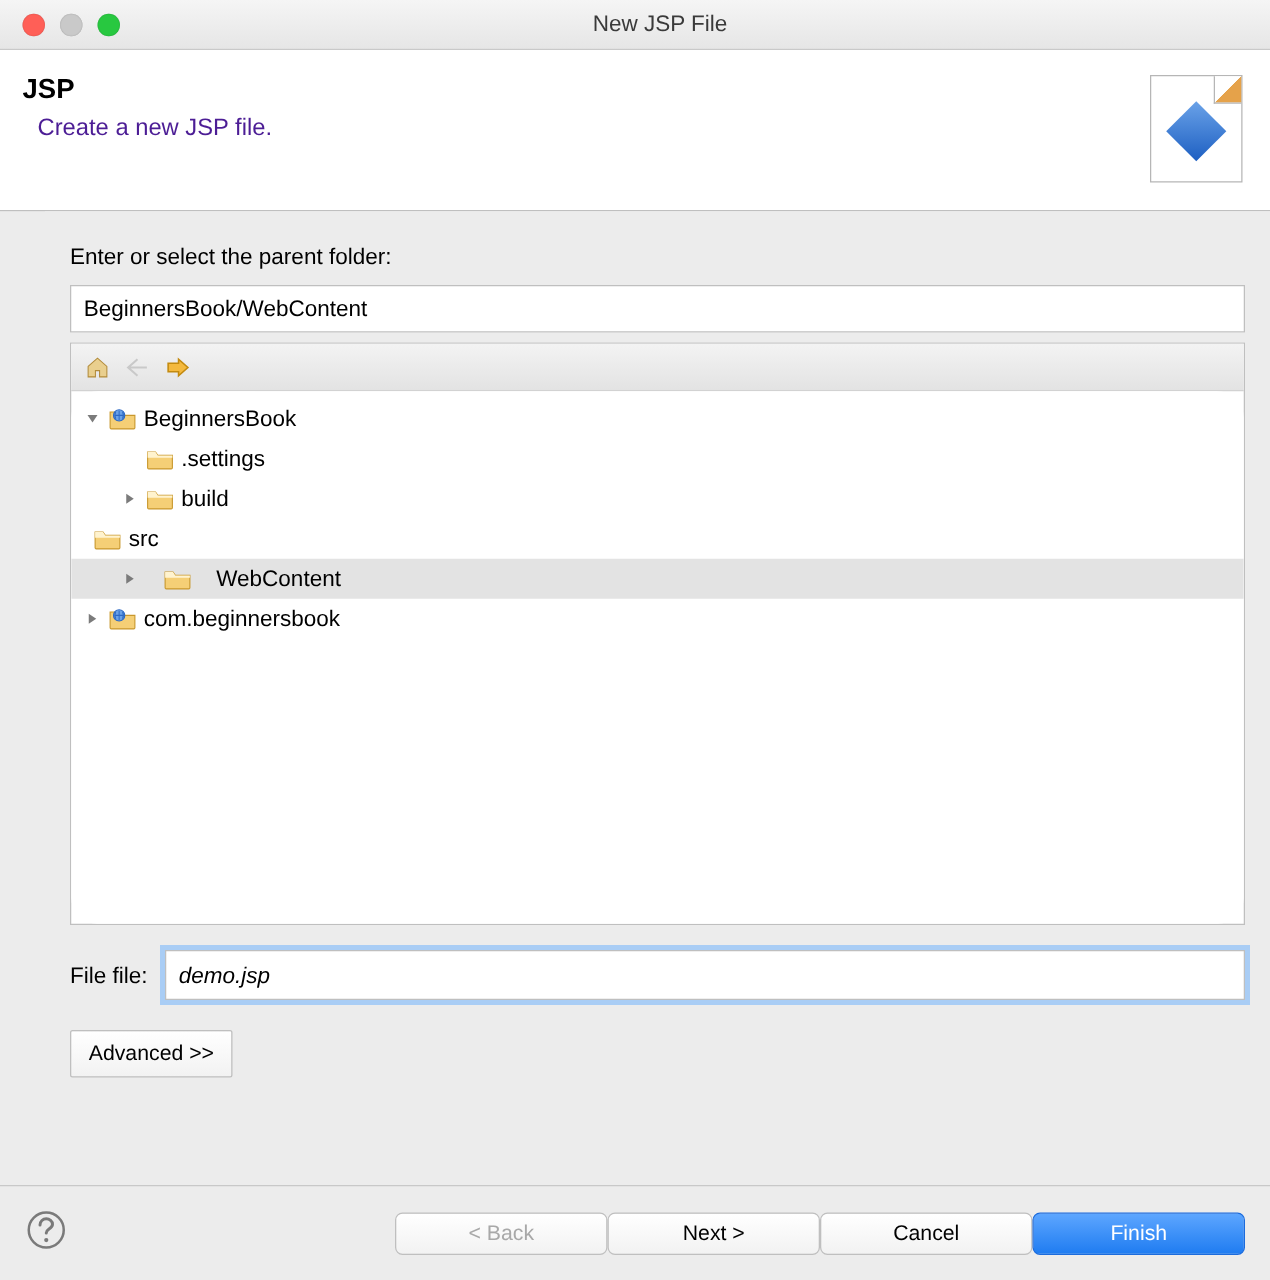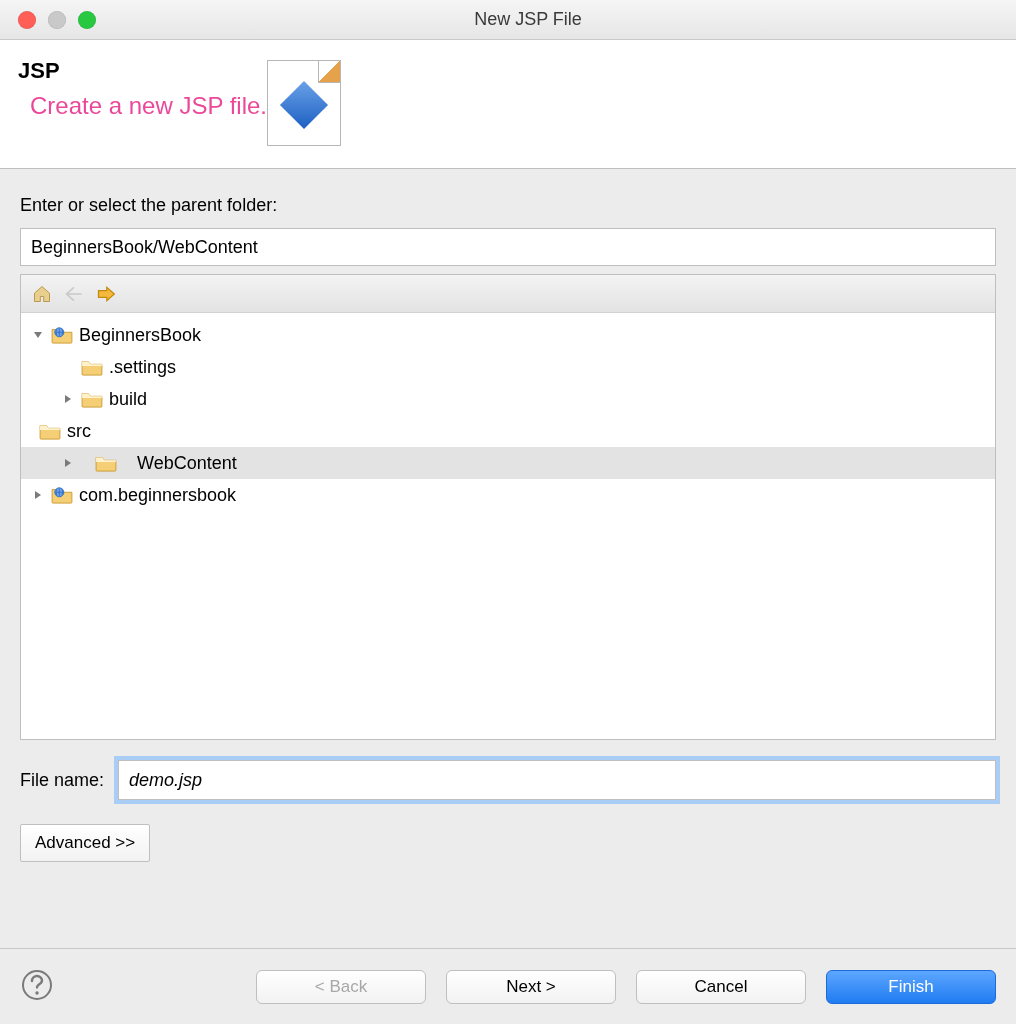--- a/index.html
+++ b/index.html
@@ -27,42 +27,42 @@
   .tl.red { background:#ff5f57; }
   .tl.yellow { background:#c9c9c9; }
   .tl.green { background:#28c840; }
   .win-title { position:absolute; left:0; right:0; text-align:center; font-size:18px; color:#3a3a3a; pointer-events:none;margin-left:40px; }
 
   
   .header {
     background:#fff;
     border-bottom:1px solid #bfbfbf;
     padding:18px 22px 22px 18px;
-    display:flex; align-items:flex-start;
+    display:flex; justify-content:space-between; align-items:flex-start;
   }
   .header h1 { margin:0 0 6px 0; font-size:22px; font-weight:700; }
-  .header p  { margin:8px 0 0 12px; font-size:24px; color:#ec4899; }
+  .header p  { margin:8px 0 0 12px; font-size:19px; color:#4c1d95; }
   .header-icon {
     width:74px; height:86px;
     background:#fff; border:1px solid #b6b6b6;
     position:relative; margin-top:2px;
   }
   .header-icon .fold {
     position:absolute; top:0; right:0; width:22px; height:22px;
     background:linear-gradient(135deg,#fff 49%,#e5a24a 50%);
     border-left:1px solid #b6b6b6; border-bottom:1px solid #b6b6b6;
   }
   .header-icon .diamond {
     position:absolute; left:50%; top:52%; transform:translate(-50%,-50%) rotate(45deg);
     width:34px; height:34px;
     background:linear-gradient(135deg,#6aa2e8,#1d5fc2);
   }
 
   
-  .main { padding:26px 20px 18px; background:#ececec; }
+  .main { padding:26px 20px 18px; background:#ececec;margin-left:36px; }
 
   .prompt { font-size:18px; margin-bottom:12px; }
 
   .parent-input {
     width:100%; height:38px;
     background:#fff; border:1px solid #bfbfbf;
     font-size:18px; padding:4px 10px; outline:none;
     margin-bottom:8px;
   }
 
@@ -126,21 +126,21 @@
   
   .footer {
     position:absolute; left:0; right:0; bottom:0;
     height:76px;
     border-top:1px solid #c8c8c8;
     background:#ececec;
     display:flex; align-items:center; justify-content:space-between;
     padding:0 20px;
   }
   .help-ic svg { width:34px; height:34px; }
-  .btn-row { display:flex; gap:20px; }
+  .btn-row { display:flex; }
   .btn {
     width:170px; height:34px;
     border-radius:6px;
     font-size:17px;
     cursor:pointer;
     border:1px solid #bfbfbf;
     background:linear-gradient(#fff,#f2f2f2);
     color:#000;
   }
   .btn[disabled] { color:#a8a8a8; cursor:default; }
@@ -274,21 +274,21 @@
                 <path d="M5 7 h8 M9 3 v8 M6 4 a6 6 0 0 0 0 6 M12 4 a6 6 0 0 1 0 6" stroke="#2d69c4" fill="none" stroke-width="0.9"></path>
               </svg>
             </span>
             <span>com.beginnersbook</span>
           </div>
         </div>
     </div>
   </div>
 
   <div class="fname-row">
-    <label>File name:</label>
+    <label>File file:</label>
     <input class="fname-in" type="text" value="demo.jsp" style="">
   </div>
 
   <button class="adv-btn">Advanced &gt;&gt;</button>
 </div>
 
 <div class="footer">
   <span class="help-ic">
     <svg viewBox="0 0 34 34">
       <circle cx="17" cy="17" r="14" fill="none" stroke="#7a7a7a" stroke-width="2"></circle>

